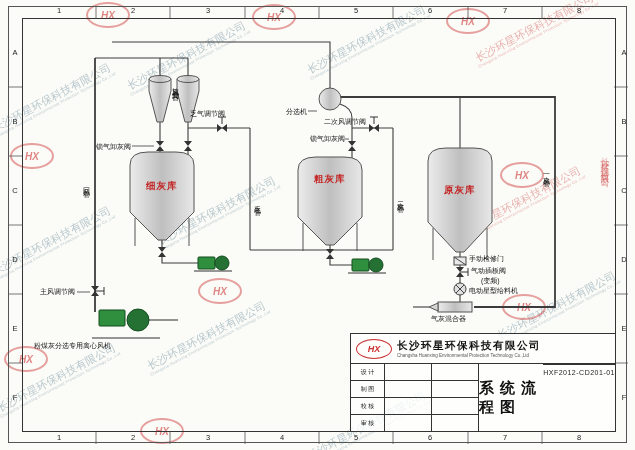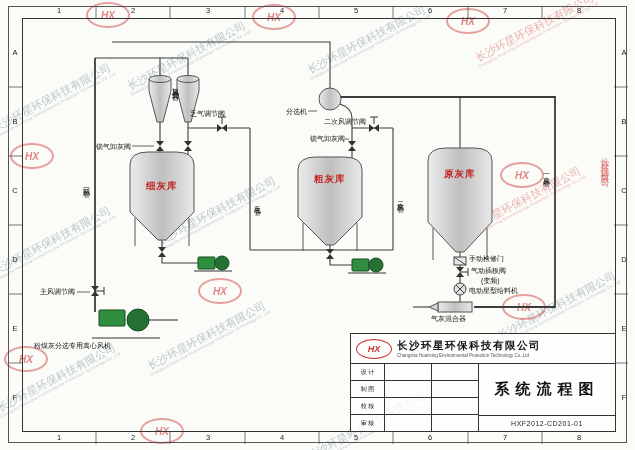--- a/index.html
+++ b/index.html
@@ -39,21 +39,21 @@
   .tb-project{width:128px;border-right:1px solid #333;display:flex;align-items:center;justify-content:center;
       font-size:7.5px;font-weight:bold;color:#222;box-sizing:border-box;}
   .tb-stage{flex:1;display:flex;align-items:center;justify-content:center;font-size:7px;color:#222;}
   .tb-row3{flex:1;display:flex;min-height:0;}
   .tb-table{width:128px;border-right:1px solid #333;display:flex;flex-direction:column;box-sizing:border-box;}
   .tb-tr{flex:1;display:flex;border-bottom:1px solid #333;box-sizing:border-box;}
   .tb-tr:last-child{border-bottom:none;}
   .tb-th{width:34px;border-right:1px solid #333;font-size:6px;display:flex;align-items:center;justify-content:center;color:#222;box-sizing:border-box;}
   .tb-td{flex:1;border-right:1px solid #333;box-sizing:border-box;}
   .tb-td.last{border-right:none;}
-  .tb-right{flex:1;display:flex;flex-direction:column;min-height:0;}
+  .tb-right{flex:1;display:flex;flex-direction:row;min-height:0;}
   .tb-title{flex:1;display:flex;align-items:center;justify-content:center;font-size:15px;font-weight:bold;
       letter-spacing:6px;color:#111;}
   .tb-no{height:15px;border-top:1px solid #333;display:flex;align-items:center;justify-content:center;
       font-size:7px;letter-spacing:.5px;color:#222;}
 </style>
 </head>
 <body>
 
 <div id="sheet">
 
@@ -208,21 +208,21 @@
   <div class="dlbl" style="left:469px;top:255px">手动检修门</div>
   <div class="dlbl" style="left:471px;top:267px">气动插板阀</div>
   <div class="dlbl" style="left:481px;top:277px">(变频)</div>
   <div class="dlbl" style="left:469px;top:287px">电动星型给料机</div>
   <div class="dlbl" style="left:431px;top:315px">气灰混合器</div>
   <div class="dlbl" style="left:40px;top:288px">主风调节阀</div>
   <div class="dlbl" style="left:34px;top:342px">粉煤灰分选专用离心风机</div>
 
   <div class="tanklbl" style="left:146px;top:180px">细灰库</div>
   <div class="tanklbl" style="left:314px;top:173px">粗灰库</div>
-  <div class="tanklbl" style="left:444px;top:168px">原灰库</div>
+  <div class="tanklbl" style="left:444px;top:184px">原灰库</div>
 
   <div class="frame outer"></div>
   <div class="frame inner"></div>
 
   <div class="gl" style="left:54px;top:6px">1</div>
   <div class="gl" style="left:128px;top:6px">2</div>
   <div class="gl" style="left:203px;top:6px">3</div>
   <div class="gl" style="left:277px;top:6px">4</div>
   <div class="gl" style="left:351px;top:6px">5</div>
   <div class="gl" style="left:425px;top:6px">6</div>

